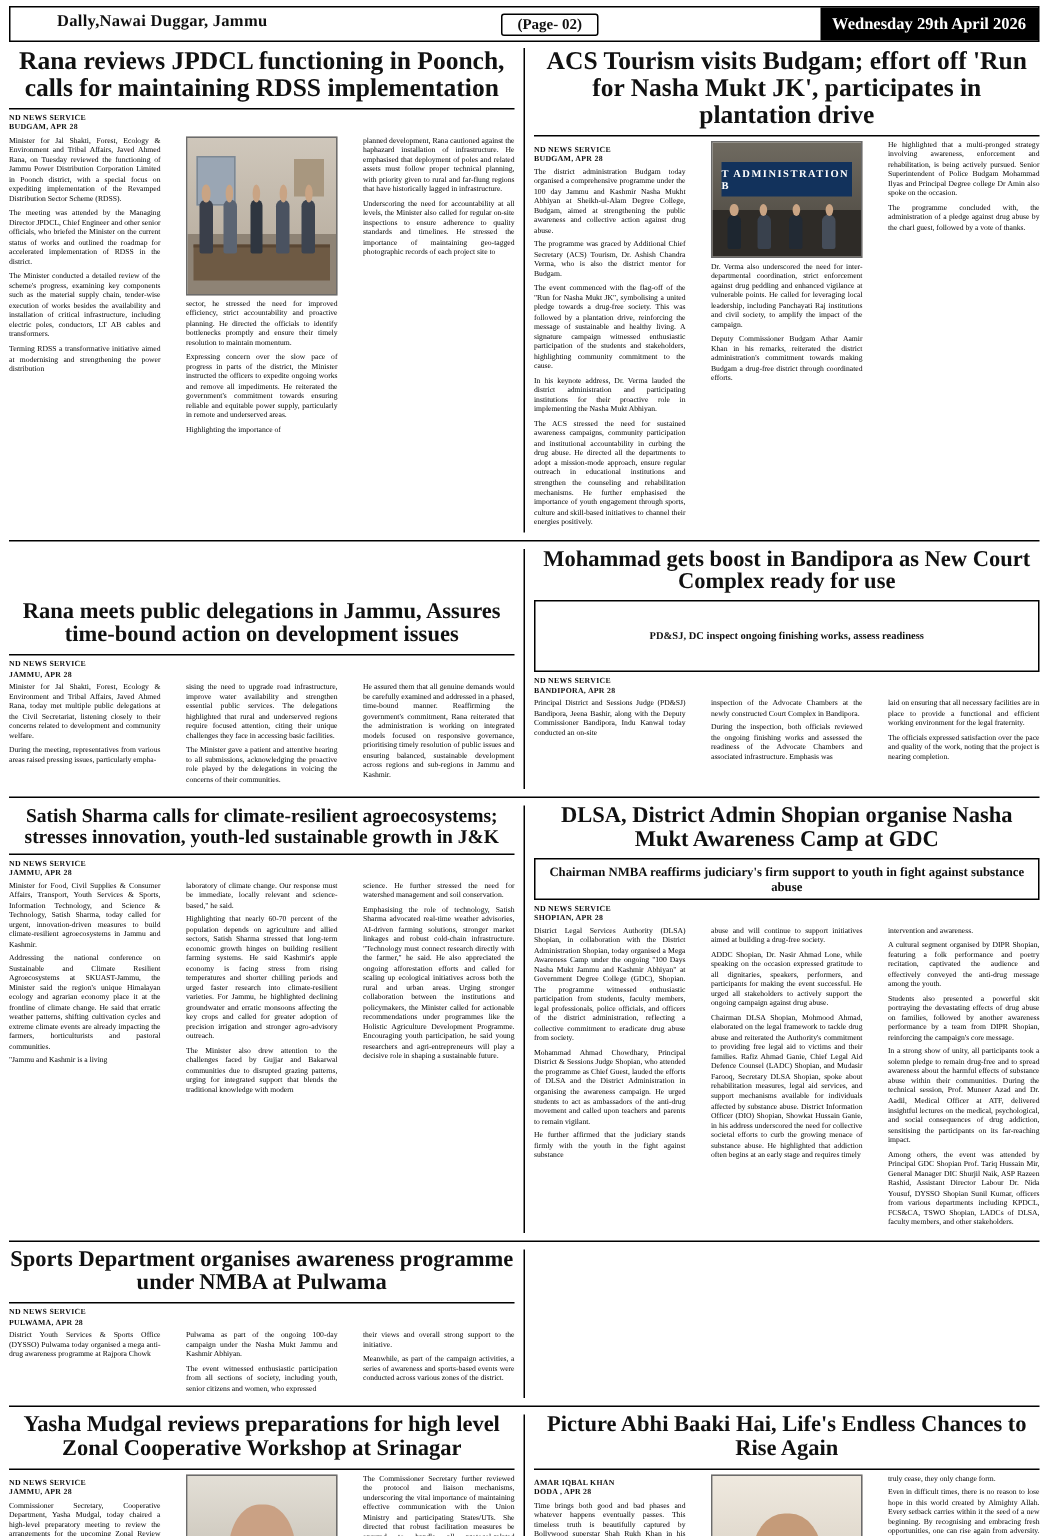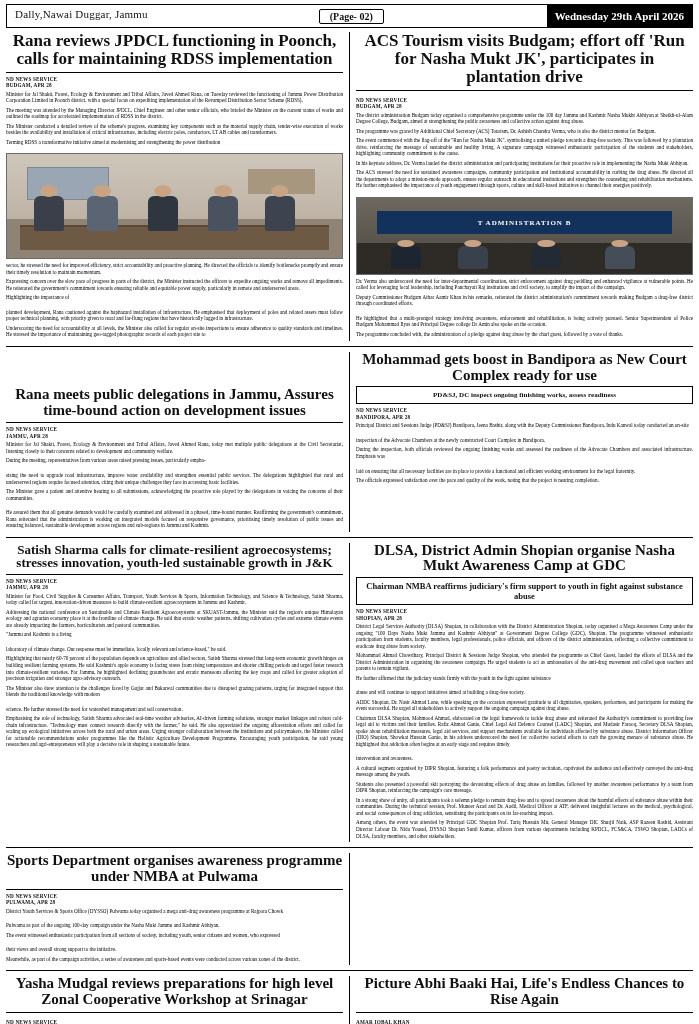--- a/index.html
+++ b/index.html
@@ -1,21 +1,21 @@
 <!DOCTYPE html>
 <html><head>
 <meta charset="utf-8">
 <style>
   html,body{margin:0;padding:0;background:#ffffff;}
   body{width:699px;min-height:1024px;font-family:"Liberation Serif",serif;color:#111;}
   .page{width:699px;min-height:1024px;box-sizing:border-box;padding:4px 6px 6px 6px;background:#fff;position:relative;}
 
   
   .masthead{display:flex;align-items:stretch;justify-content:space-between;border:1.5px solid #000;height:22px;margin-bottom:4px;}
-  .masthead .mh-left{font-family:"Liberation Serif",serif;font-weight:normal;font-size:11px;padding:3px 8px;letter-spacing:.2px;}
+  .masthead .mh-left{font-family:"Liberation Serif",serif;font-weight:bold;font-size:11px;padding:3px 8px;letter-spacing:.2px;margin-left:23px;}
   .masthead .mh-mid{flex:1;display:flex;align-items:center;justify-content:center;font-weight:bold;font-size:10px;}
   .masthead .mh-mid span{border:1px solid #000;padding:1px 10px;border-radius:2px;}
   .masthead .mh-right{background:#000;color:#fff;font-weight:bold;font-size:11px;padding:3px 8px;display:flex;align-items:center;}
 
   .rule{border-top:1px solid #000;}
 
   
   .block{border-bottom:1.6px solid #000;padding-bottom:5px;margin-bottom:5px;}
   .cols{display:flex;gap:6px;}
   .vrule{border-left:1px solid #000;}
@@ -24,26 +24,26 @@
   .hl.h1{font-size:17px;}
   .hl.h2{font-size:15px;}
   .hl.h3{font-size:13px;}
 
   .byline{font-size:5.2px;font-weight:bold;line-height:1.25;margin:3px 0 2px 0;letter-spacing:.2px;}
   .byline div{white-space:nowrap;}
 
   .body{font-size:5.1px;line-height:1.28;text-align:justify;color:#000;}
   .body p{margin:0 0 3px 0;}
 
-  .colset{display:flex;gap:5px;flex-direction:column;}
+  .colset{display:flex;gap:17px;}
   .colset > div{flex:1;}
 
   .photo{background:#d9d4cc;border:1px solid #6b6b6b;position:relative;overflow:hidden;}
 
-  .subbar{border:1.2px solid #000;text-align:center;font-weight:bold;font-size:7px;padding:4px 0;margin:3px 0;}
+  .subbar{border:1.2px solid #000;text-align:center;font-weight:bold;font-size:7px;padding:19px 0;margin:3px 0;}
   .subbar.big{font-size:8.5px;padding:3px 0;}
 
   
   .scene{position:absolute;inset:0;}
   .wall{position:absolute;left:0;right:0;top:0;height:62%;background:linear-gradient(180deg,#cfc7bb,#bdb3a5);}
   .floor{position:absolute;left:0;right:0;bottom:0;height:38%;background:#8e8375;}
   .table{position:absolute;left:4%;right:4%;bottom:8%;height:22%;background:#6e5a44;border-top:2px solid #5a4734;}
   .person{position:absolute;bottom:26%;width:9%;height:34%;background:#3a3f4a;border-radius:6px 6px 2px 2px;}
   .person:after{content:"";position:absolute;left:50%;top:-30%;transform:translateX(-50%);width:58%;height:34%;border-radius:50%;background:#c9a484;}
   .banner{position:absolute;left:6%;right:6%;top:10%;height:26%;background:#17406b;color:#fff;font-size:7px;display:flex;align-items:center;justify-content:center;font-weight:bold;letter-spacing:1px;}

